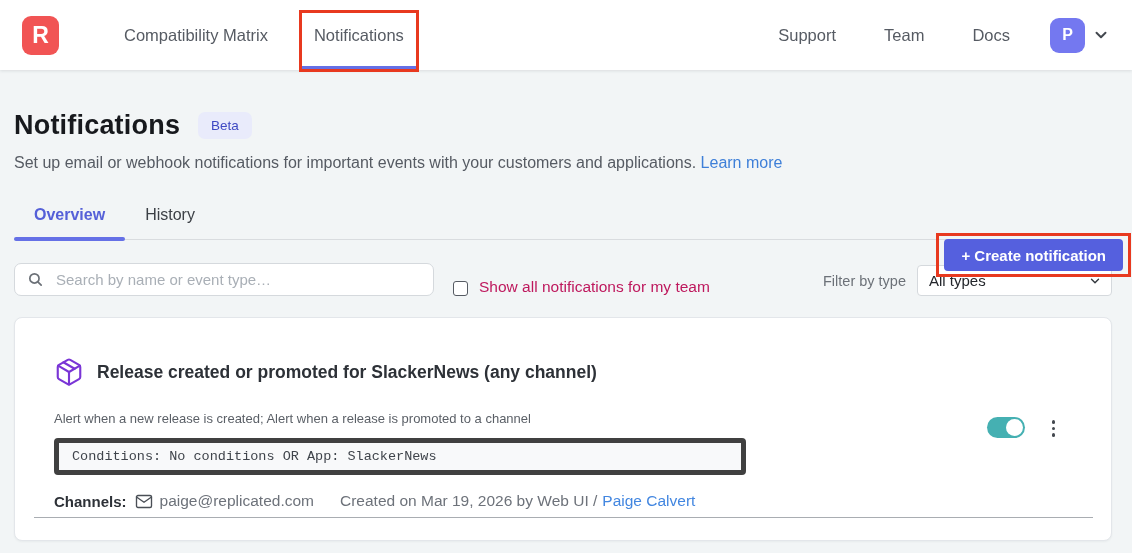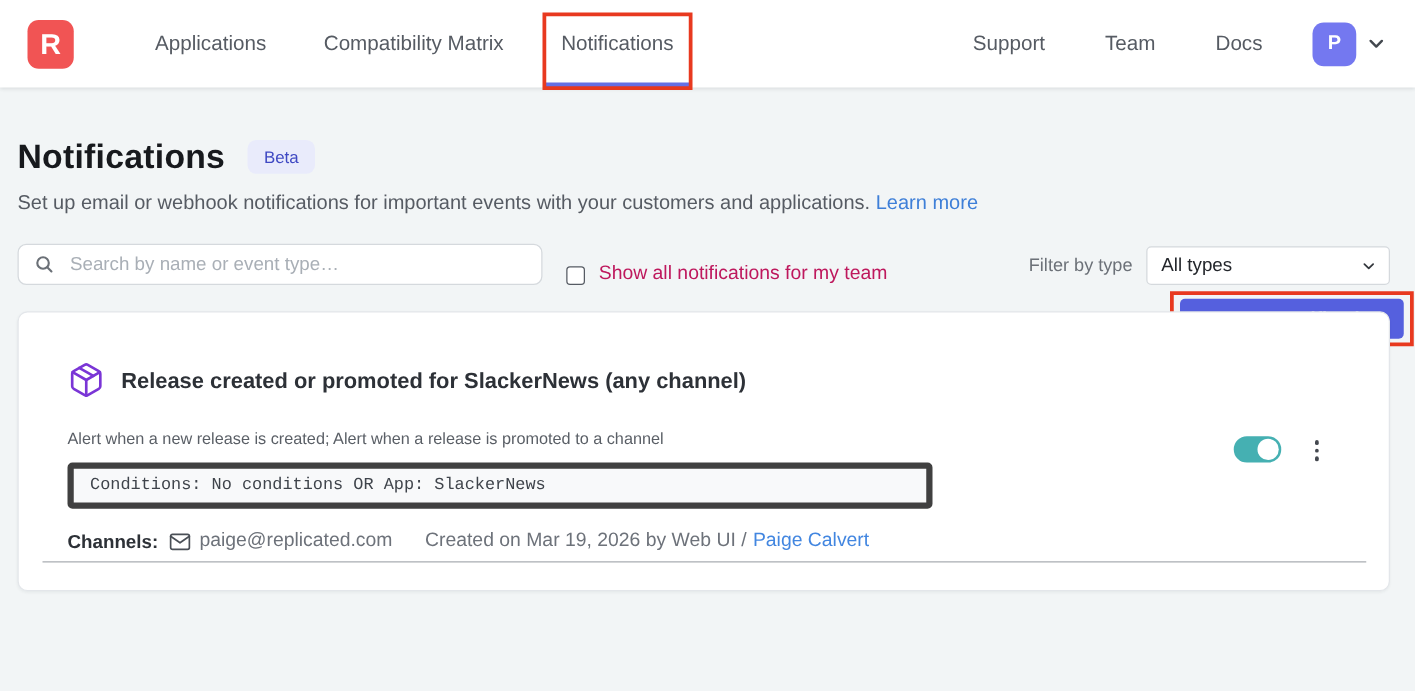--- a/index.html
+++ b/index.html
@@ -149,21 +149,20 @@
     border-top:1px solid #a9adb2;
   }
 </style>
 </head>
 <body>
 
 <div class="header">
   <div class="logo">R</div>
 
   <div class="nav">
-    <div class="nav-item">Applications</div>
     <div class="nav-item">Compatibility Matrix</div>
     <div class="nav-item">
       <span>Notifications</span>
       <span class="nav-underline"></span>
       <span class="nav-annotation"></span>
     </div>
   </div>
 
   <div class="header-right">
     <div class="nav-item">Support</div>
@@ -190,20 +189,24 @@
   <div class="create-btn-wrap">
     <button class="create-btn">+ Create notification</button>
     <span class="btn-annotation"></span>
   </div>
 
   <div class="description">
     <span>Set up email or webhook notifications for important events with your customers and applications.</span>
     <a class="link" href="#">Learn more</a>
   </div>
 
+  <div class="tabs">
+    <div class="tab active">Overview</div>
+    <div class="tab">History</div>
+  </div>
 
   <div class="filter-bar">
     <div class="search-wrap">
       <span class="search-icon">
         <svg width="17" height="17" viewBox="0 0 24 24" fill="none" stroke="#6b7077" stroke-width="2.4" stroke-linecap="round">
           <circle cx="10.5" cy="10.5" r="6.5"></circle>
           <line x1="15.3" y1="15.3" x2="20" y2="20"></line>
         </svg>
       </span>
       <input class="search-input" type="text" placeholder="Search by name or event type…" style="">

